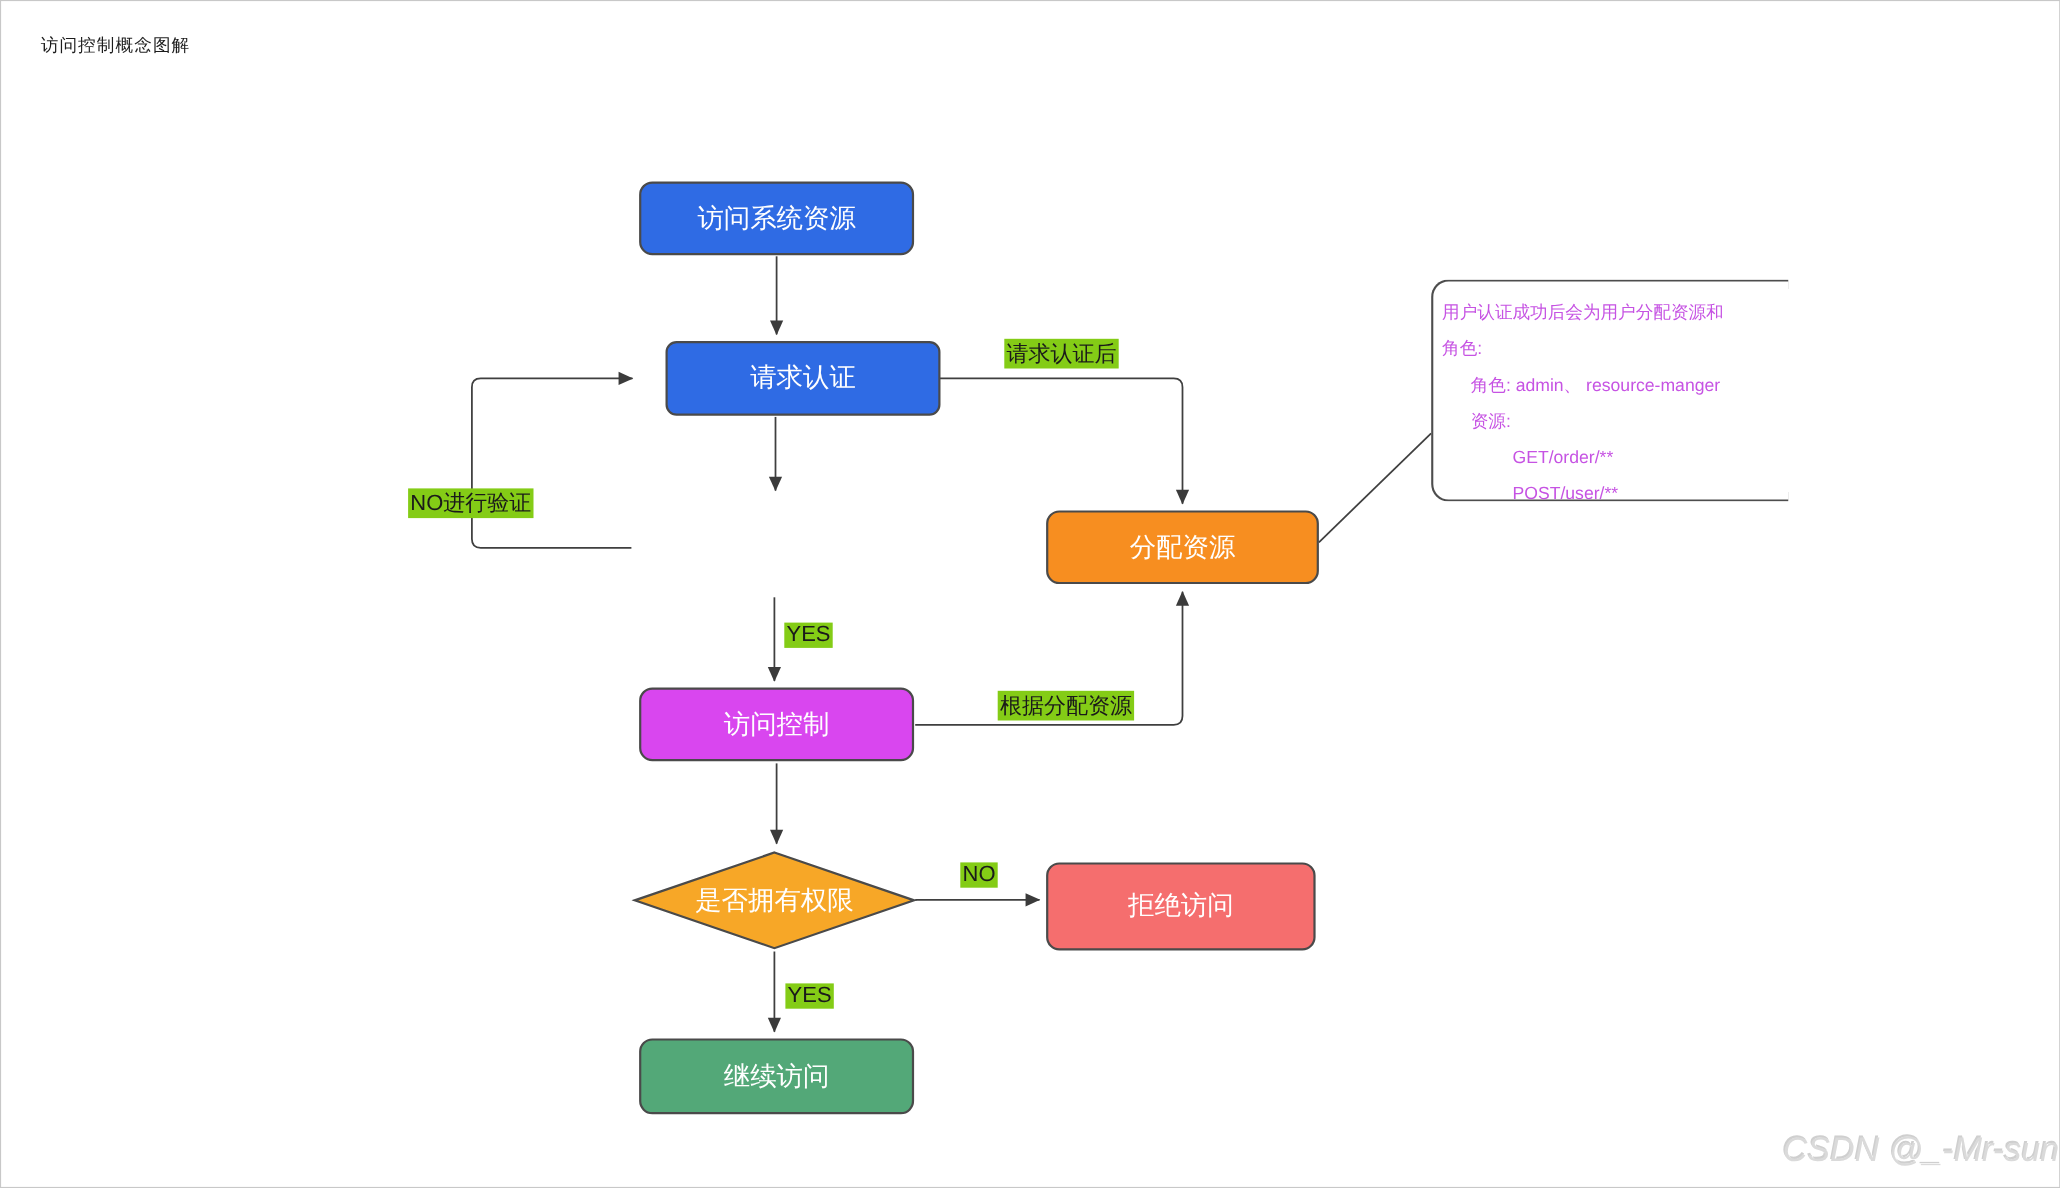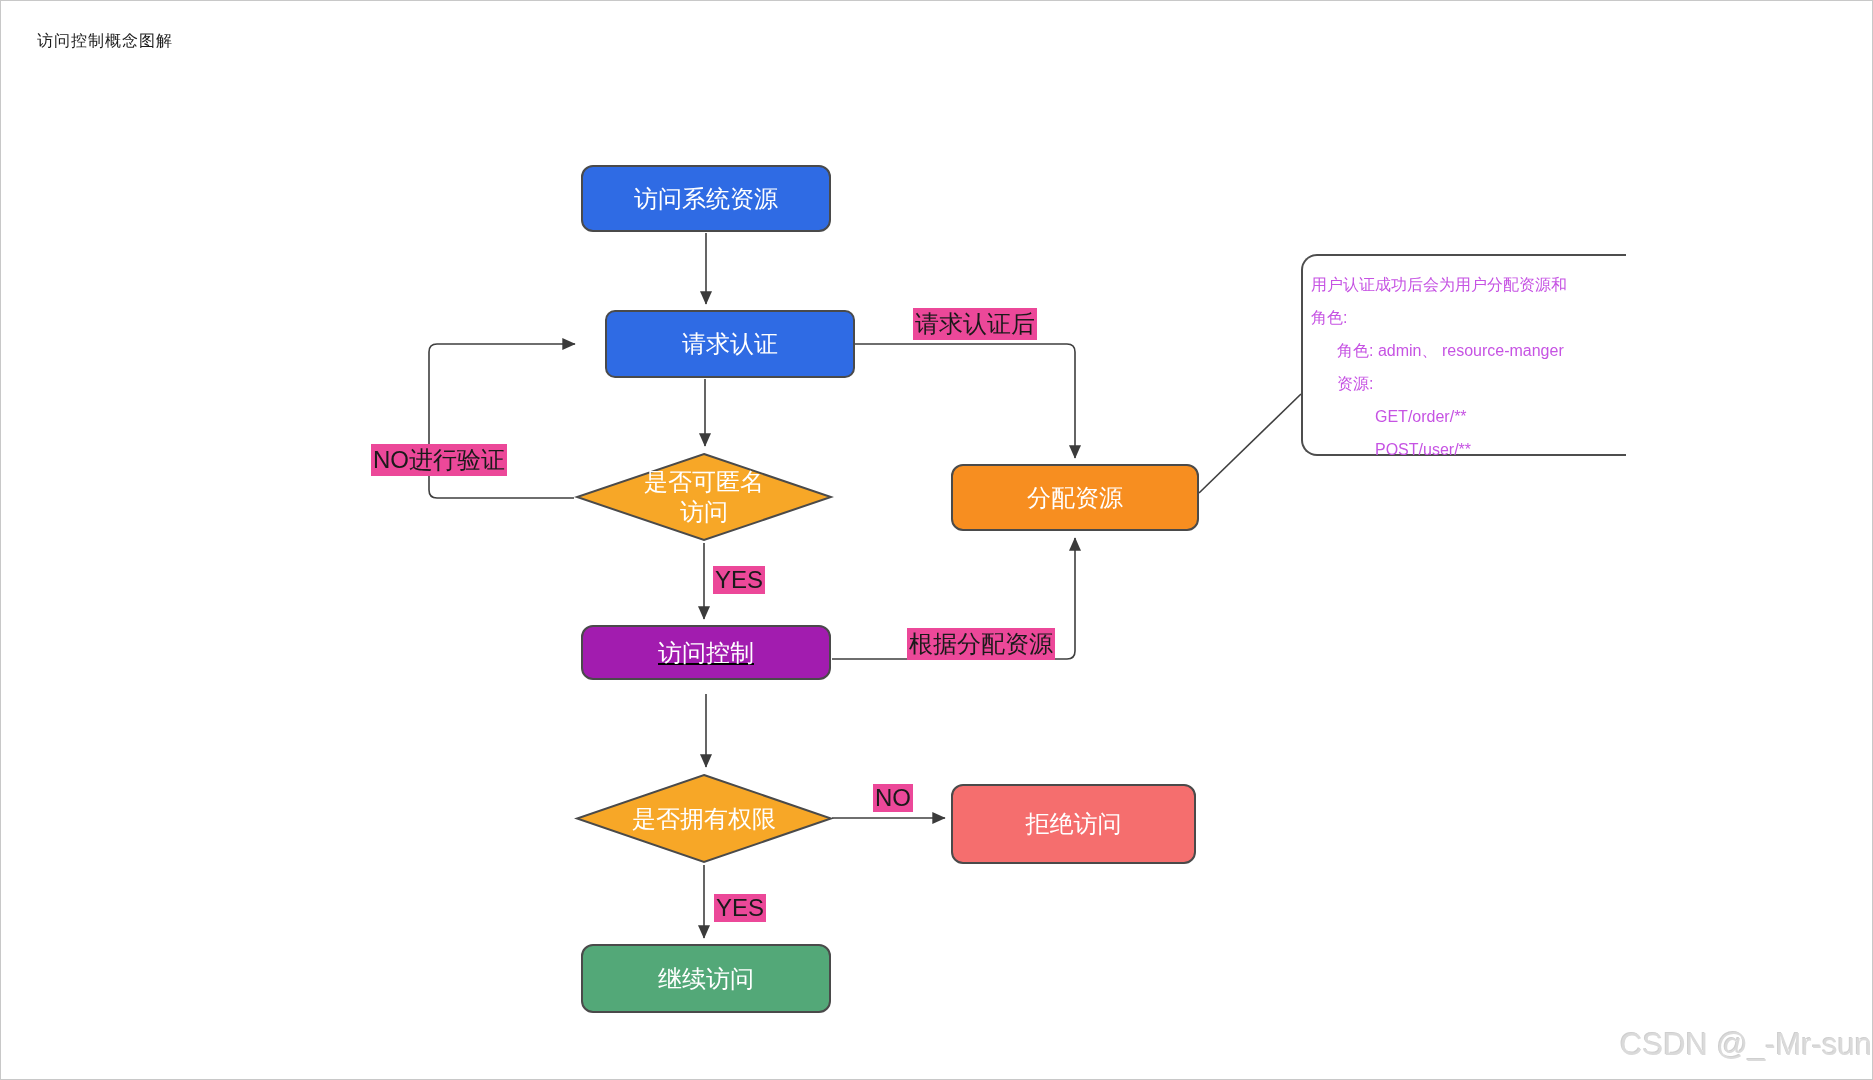--- a/index.html
+++ b/index.html
@@ -37,22 +37,22 @@
   .diamond{position:absolute;}
   .diamond svg{position:absolute;left:0;top:0;}
   .diamond .nlabel{
     position:absolute;left:0;top:0;right:0;bottom:0;
     display:flex;align-items:center;justify-content:center;
     color:#fff;font-size:24px;text-align:center;
     white-space:pre-line;line-height:1.25;
   }
   .edge-label{
     position:absolute;
-    font-size:24px;color:#1a1a1a;
-    background:#ec4899;
+    font-size:20px;color:#1a1a1a;
+    background:#84cc16;
     padding:0 2px;
     white-space:nowrap;
   }
   #note-box{
     position:absolute;left:1300px;top:253px;
     width:325px;height:202px;
     border-left:2px solid #4d4d4d;
     border-top:2px solid #4d4d4d;
     border-bottom:2px solid #4d4d4d;
     border-radius:16px 0 0 16px;
@@ -62,20 +62,21 @@
   #note-box .ln{
     font-size:16px;line-height:33px;white-space:nowrap;
   }
   #note-box .i1{padding-left:26px;}
   #note-box .i2{padding-left:64px;}
   #watermark{
     position:absolute;right:0px;top:1026px;
     font-size:31px;color:#dadada;
     text-shadow:1px 1px 0 #ffffff,-1px -1px 0 #cfcfcf;
     white-space:nowrap;
+    font-style:italic;
   }
 </style>
 </head>
 <body>
 
 <div id="canvas">
 
   <div id="title">访问控制概念图解</div>
 
   <svg class="overlay" width="1873" height="1080" viewBox="0 0 1873 1080">
@@ -103,39 +104,32 @@
   </div>
 
   <div class="node rect" style="left: 604px; top: 309px; width: 250px; height: 68px; background: rgb(47, 107, 228); border-radius: 10px;">
     <span class="nlabel">请求认证</span>
   </div>
 
   <div class="node rect" style="left: 950px; top: 463px; width: 248px; height: 67px; background: rgb(247, 142, 32);">
     <span class="nlabel">分配资源</span>
   </div>
 
-  <div class="node rect" style="left: 580px; top: 624px; width: 250px; height: 55px; background: #a21caf; text-decoration: underline;">
+  <div class="node rect" style="left: 580px; top: 624px; width: 250px; height: 67px; background: #d946ef;">
     <span class="nlabel">访问控制</span>
   </div>
 
   <div class="node rect" style="left: 950px; top: 783px; width: 245px; height: 80px; background: rgb(245, 110, 110);">
     <span class="nlabel">拒绝访问</span>
   </div>
 
   <div class="node rect" style="left: 580px; top: 943px; width: 250px; height: 69px; background: rgb(83, 168, 120);">
     <span class="nlabel">继续访问</span>
   </div>
 
-  <div class="diamond" style="left:573px;top:451px;width:260px;height:90px">
-    <svg width="260" height="90" viewBox="0 0 260 90">
-      <polygon points="130,2 257,45 130,88 3,45" stroke="#4a4a4a" stroke-width="2" fill="#F7A727"></polygon>
-    </svg>
-    <span class="nlabel">是否可匿名
-访问</span>
-  </div>
 
   <div class="diamond" style="left:573px;top:772px;width:260px;height:91px">
     <svg width="260" height="91" viewBox="0 0 260 91">
       <polygon points="130,2 257,45.5 130,89 3,45.5" stroke="#4a4a4a" stroke-width="2" fill="#F7A727"></polygon>
     </svg>
     <span class="nlabel">是否拥有权限</span>
   </div>
 
   <div class="edge-label" style="left:912px;top:307px">请求认证后</div>
   <div class="edge-label" style="left:370px;top:443px">NO进行验证</div>

